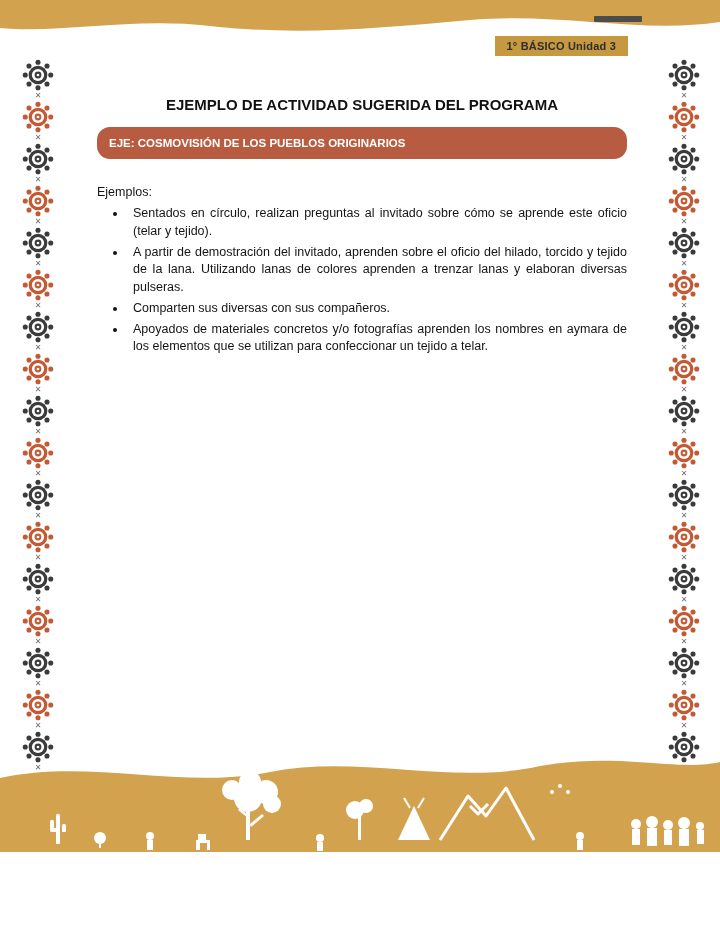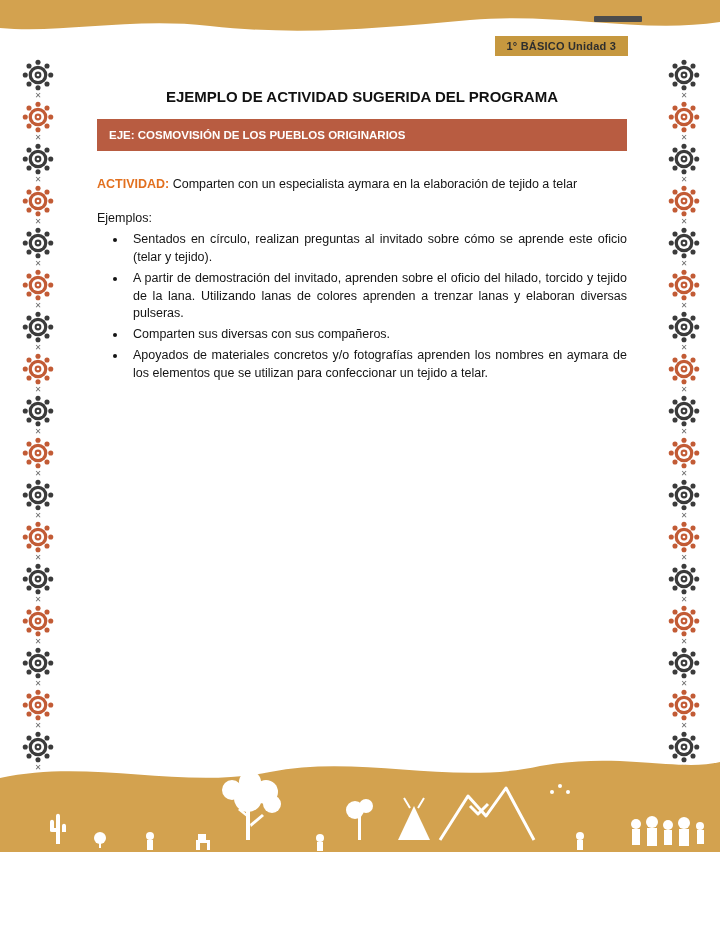--- a/index.html
+++ b/index.html
@@ -35,27 +35,27 @@
   .medallion.red{color:#c25b35;}
   .connector{
     font-size:8px;color:#6b6b6b;line-height:8px;height:8px;
     display:flex;align-items:center;justify-content:center;
   }
 
   
   .content{position:absolute;left:97px;right:93px;top:88px;}
   .doc-title{
     text-align:center;font-size:15px;font-weight:bold;
-    margin:0 0 14px 0;color:#111;
+    margin:8px 0 14px 0;color:#111;
   }
   .eje-banner{
     background:#b85c41;color:#ffffff;
     font-size:11.5px;font-weight:bold;
     height:32px;line-height:32px;
-    padding-left:12px;margin-bottom:24px;
+    padding-left:12px;margin-bottom:24px;border-radius:13px;
   }
   .activity-line{font-size:12.5px;line-height:1.45;margin:0;}
   .activity-label{color:#e2701f;font-weight:bold;}
   .examples-label{font-size:12.5px;line-height:1.45;margin:16px 0 4px 0;}
   ul.bullets{
     margin:0 0 0 30px;padding:0;
     font-size:12.5px;line-height:1.42;
   }
   ul.bullets li{
     margin-bottom:3px;
@@ -241,23 +241,20 @@
       <div class="medallion red"><svg viewBox="0 0 40 40" width="34" height="34">
           <use href="#medallion"></use>
         </svg></div>
     </div>
 
   <div class="content">
     <h1 class="doc-title">EJEMPLO DE ACTIVIDAD SUGERIDA DEL PROGRAMA</h1>
 
     <div class="eje-banner">EJE: COSMOVISIÓN DE LOS PUEBLOS ORIGINARIOS</div>
 
-    <p class="activity-line">
-      <span class="activity-label">ACTIVIDAD:</span><span> Comparten con un especialista aymara en la elaboración de tejido a telar</span>
-    </p>
 
     <p class="examples-label">Ejemplos:</p>
 
     <ul class="bullets">
       <li>Sentados en círculo, realizan preguntas al invitado sobre cómo se aprende este oficio (telar y tejido).</li>
       <li>A partir de demostración del invitado, aprenden sobre el oficio del hilado, torcido y tejido de la lana. Utilizando lanas de colores aprenden a trenzar lanas y elaboran diversas pulseras.</li>
       <li>Comparten sus diversas con sus compañeros.</li>
       <li>Apoyados de materiales concretos y/o fotografías aprenden los nombres en aymara de los elementos que se utilizan para confeccionar un tejido a telar.</li>
     </ul>
   </div>

